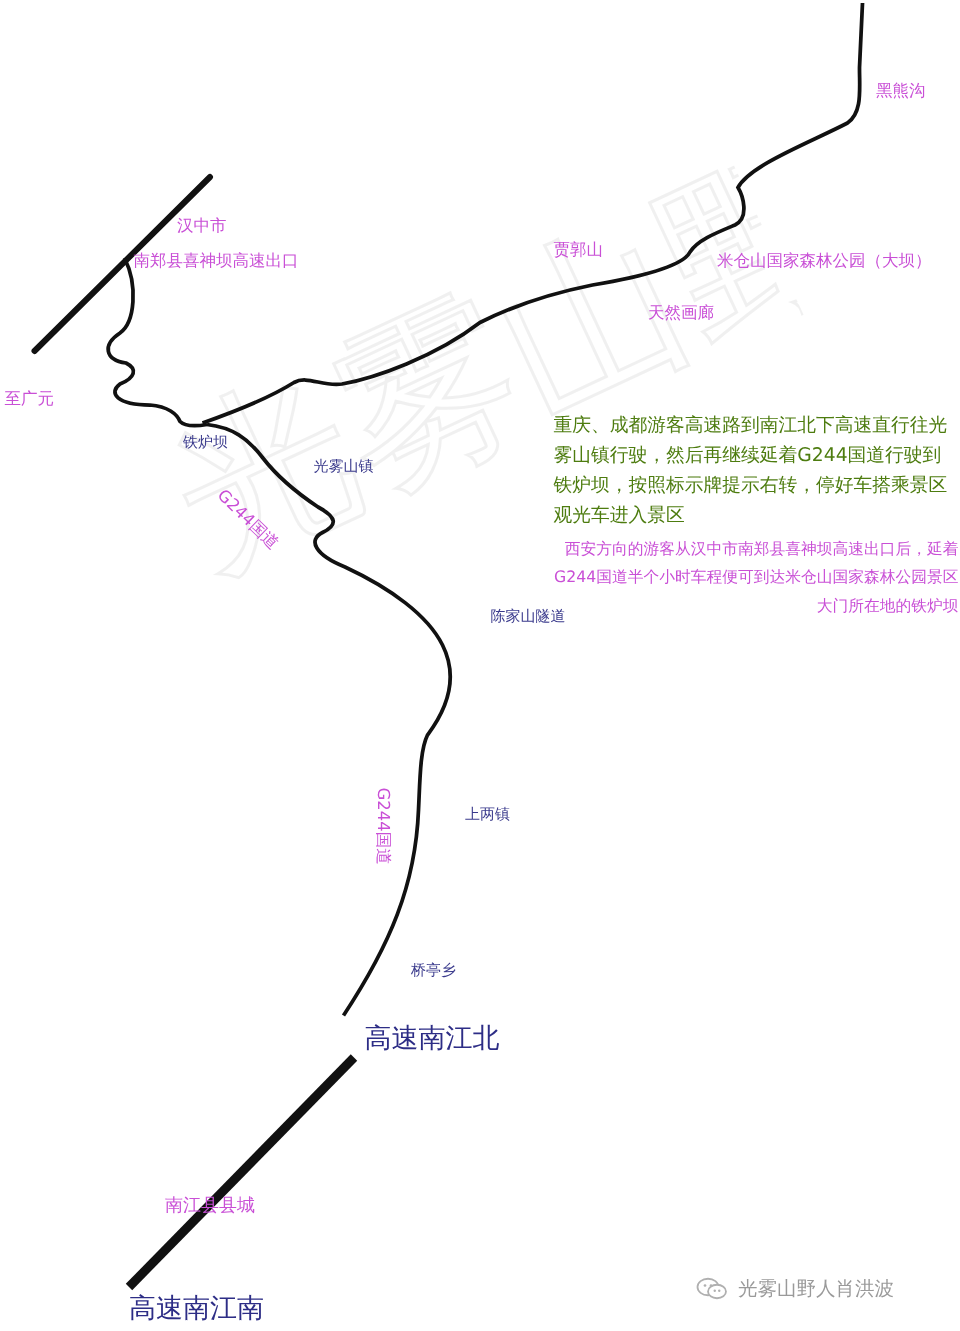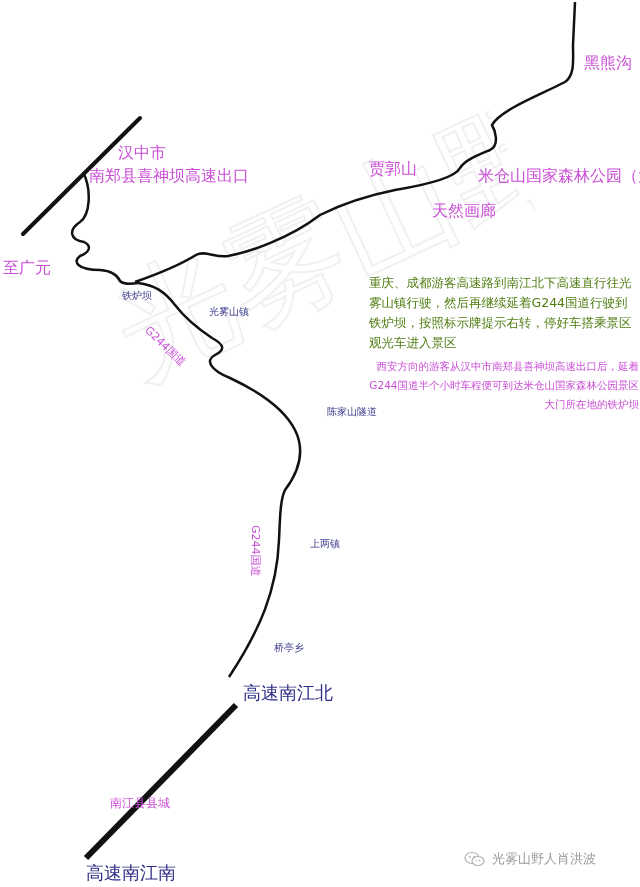--- a/index.html
+++ b/index.html
@@ -10,21 +10,21 @@
       overflow: hidden;
       background: #ffffff;
       font-family: "DejaVu Sans", "Liberation Sans", sans-serif;
     }
     svg.roads { position: absolute; left: 0; top: 0; }
     .lbl {
       position: absolute;
       white-space: nowrap;
       line-height: 1;
     }
-    .pink { color: #c94fd6; font-size: 16px; }
+    .pink { color: #c94fd6; font-size: 11px; }
     .navy { color: #3a3a8c; font-size: 10px; text-align: right; }
     .big-navy { color: #2d2d86; font-size: 18px; }
     .info {
       position: absolute;
       left: 369px;
       width: 270px;
       white-space: normal;
     }
     .info-cq {
       top: 273px;

